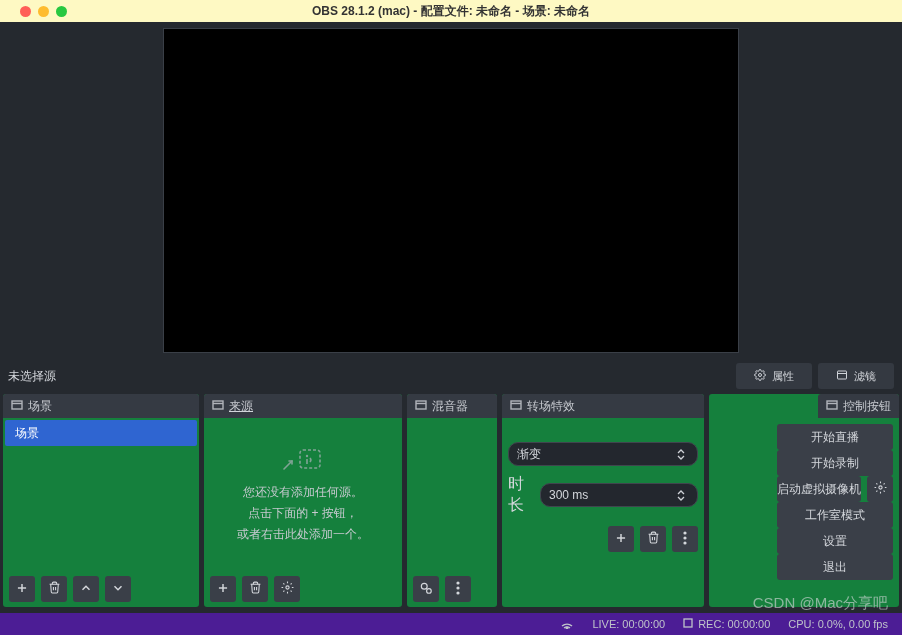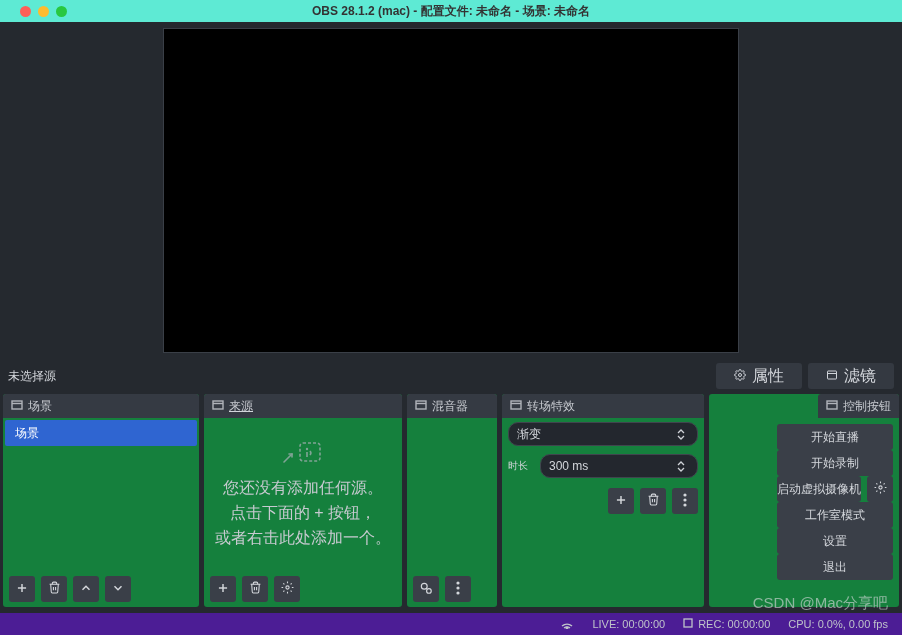--- a/index.html
+++ b/index.html
@@ -4,60 +4,60 @@
   <style>
     * { box-sizing: border-box; margin: 0; padding: 0; }
     body {
       width: 902px; height: 635px;
       background: #25292f;
       font-family: -apple-system, "Helvetica Neue", Arial, sans-serif;
       font-size: 12px; color: #d4d7dc;
       overflow: hidden; position: relative;
     }
     .titlebar {
-      height: 22px; background: #5eead4;
+      height: 22px; background: #fef9c3;
       display: flex; align-items: center; padding: 0 20px; position: relative;
     }
     .traffic { display: flex; gap: 7px; align-items: center; }
     .tl { width: 11px; height: 11px; border-radius: 50%; }
     .tl.red { background: #ff5f57; }
     .tl.yel { background: #febc2e; }
     .tl.grn { background: #28c840; }
     .title-text { position: absolute; left: 0; right: 0; text-align: center; color: #333; font-size: 12px; font-weight: 600; pointer-events: none; }
     .preview-area { height: 336px; display: flex; justify-content: center; align-items: center; padding: 5px 0; }
     .preview { width: 576px; height: 325px; background: #000; border: 1px solid #3a3f47; }
     .mid-toolbar { height: 36px; display: flex; align-items: center; padding: 0 8px; gap: 6px; }
     .nosrc { font-size: 12px; color: #d4d7dc; margin-right: auto; }
     .btn {
       background: #3a3f48; border: none; color: #d4d7dc;
       height: 26px; padding: 0 18px; border-radius: 3px;
       display: inline-flex; align-items: center; justify-content: center;
-      gap: 6px; cursor: pointer; font-size: 16px;
+      gap: 6px; cursor: pointer; font-size: 11px;
     }
     .btn.dark { background: #343941; }
     .panels { display: flex; gap: 5px; padding: 0 3px; height: 213px; }
     .panel { background: #15803d; border-radius: 3px; display: flex; flex-direction: column; }
     .panel-hd {
       height: 24px; background: #353a43; border-radius: 3px 3px 0 0;
       display: flex; align-items: center; gap: 5px; padding: 0 8px;
       font-size: 12px; color: #c7cad0;
     }
     .panel-hd svg { opacity: .8; }
     .panel-body { flex: 1; position: relative; }
     .panel-ft { height: 36px; display: flex; align-items: center; gap: 6px; padding: 0 6px; }
     .icon-btn {
       width: 26px; height: 26px; background: #3a3f48; border: none;
       border-radius: 3px; display: inline-flex; align-items: center; justify-content: center;
       cursor: pointer; color: #d4d7dc;
     }
     .scene-item { height: 26px; background: #2f65d1; color: #fff; display: flex; align-items: center; padding: 0 10px; margin: 2px; border-radius: 2px; font-size: 12px; }
-    .src-empty { position: absolute; inset: 0; display: flex; flex-direction: column; align-items: center; justify-content: center; gap: 4px; text-align: center; color: #c7cad0; font-size: 16px; }
+    .src-empty { position: absolute; inset: 0; display: flex; flex-direction: column; align-items: center; justify-content: center; gap: 4px; text-align: center; color: #c7cad0; font-size: 12px; }
     .src-empty .empt-ic { margin-bottom: 6px; opacity: .7; }
     .trans-row { display: flex; align-items: center; gap: 6px; padding: 4px 6px; }
-    .trans-label { width: 26px; font-size: 10px; }
+    .trans-label { width: 26px; font-size: 16px; }
     .select {
       flex: 1; height: 24px; background: #23272e; border: 1px solid #40454e;
       border-radius: 10px; display: flex; align-items: center; padding: 0 8px;
       justify-content: space-between; color: #d4d7dc; font-size: 12px;
     }
     .spin { width: 12px; display: flex; flex-direction: column; gap: 1px; }
     .spin svg { display: block; }
     .ctrl-col { display: flex; flex-direction: column; padding: 6px 6px 0 6px; }
     .ctrl-btn {
       height: 26px; background: #3a3f48; border: none; color: #d4d7dc;
@@ -72,21 +72,21 @@
       background: #4c1d95; display: flex; align-items: center;
       justify-content: flex-end; gap: 18px; padding: 0 14px;
       font-size: 11px; color: #bfc3ca;
     }
     .sb-item { display: flex; align-items: center; gap: 5px; }
     .watermark { position: absolute; right: 14px; bottom: 22px; font-size: 15px; color: rgba(220,220,225,.6); pointer-events: none; }
     
     .p1 { width: 196px; }
     .p2 { width: 198px; text-decoration: underline; }
     .p3 { width: 90px; }
-    .p4 { width: 202px; }
+    .p4 { width: 202px; gap: 20px; }
     .p5 { flex: 1; align-items: flex-end; }
   </style>
 </head>
 <body>
 
 <div class="titlebar">
   <div class="traffic">
     <div class="tl red"></div>
     <div class="tl yel"></div>
     <div class="tl grn"></div>

